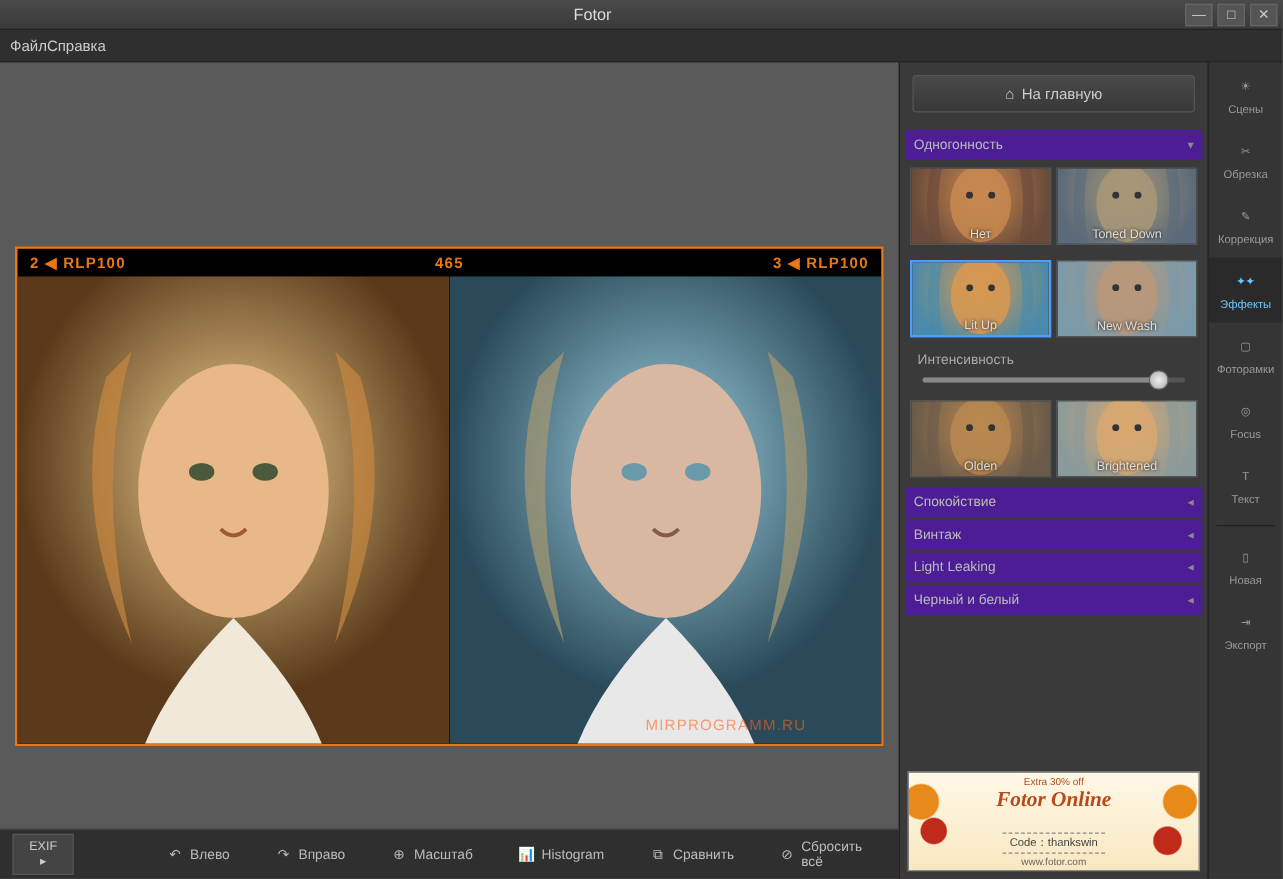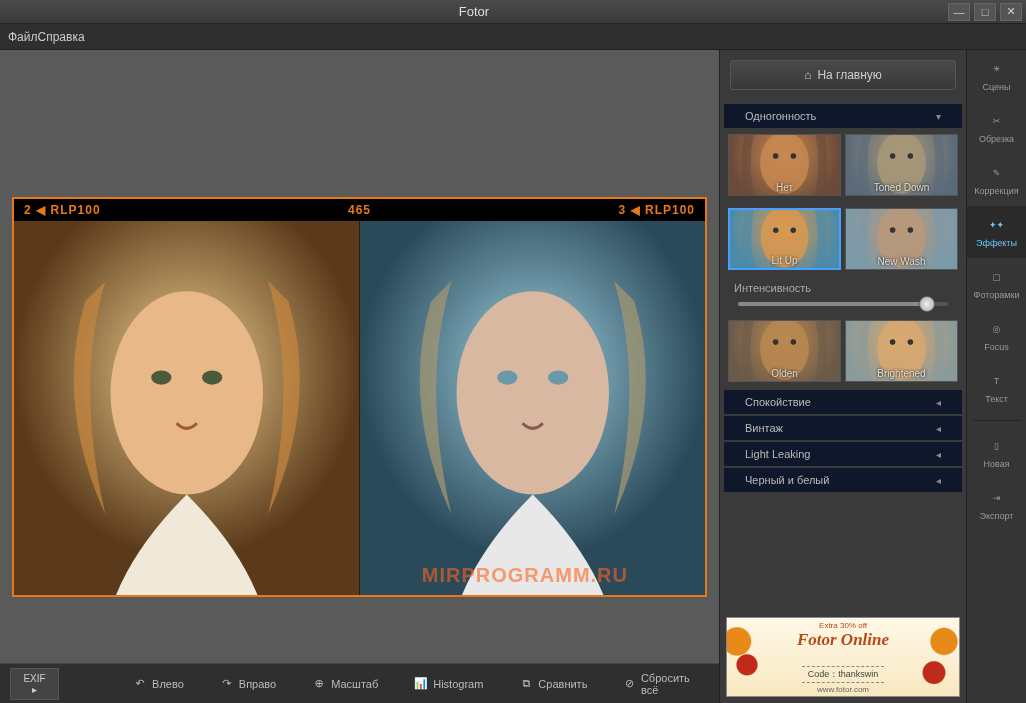--- a/index.html
+++ b/index.html
@@ -19,40 +19,40 @@
 .photo-half{flex:1;position:relative;overflow:hidden}
 .face-svg{width:100%;height:100%}
 .bottom-toolbar{height:40px;background:#2f2f2f;display:flex;align-items:center;gap:24px;padding:0 10px;border-top:1px solid #444}
 .exif-btn{background:#444;border:1px solid #555;color:#ccc;padding:4px 10px;font-size:10px;cursor:pointer}
 .tool-btn{display:flex;align-items:center;gap:5px;color:#bbb;font-size:11px;cursor:pointer;padding:4px 6px}
 .tool-icon{width:14px;height:14px;display:inline-flex;align-items:center;justify-content:center}
 .right-panel{width:247px;background:#3a3a3a;display:flex;flex-direction:column;border-left:1px solid #222}
 .home-btn-wrap{padding:10px}
 .home-btn{width:100%;height:30px;background:linear-gradient(#4a4a4a,#383838);border:1px solid #555;border-radius:3px;color:#ccc;font-size:12px;display:flex;align-items:center;justify-content:center;gap:6px;cursor:pointer}
 .effects-panel{flex:1;overflow:hidden;padding:4px}
-.section-header{background:#0f172a;padding:6px 21px;color:#bbb;font-size:11px;display:flex;justify-content:space-between;align-items:center;cursor:pointer;margin-bottom:2px}
+.section-header{background:#4c1d95;padding:6px 7px;color:#bbb;font-size:11px;display:flex;justify-content:space-between;align-items:center;cursor:pointer;margin-bottom:2px}
 .thumb-grid{display:grid;grid-template-columns:1fr 1fr;gap:4px;padding:4px 4px 8px}
 .thumb{position:relative;height:62px;border:1px solid #555;cursor:pointer;overflow:hidden}
 .thumb.selected{border:2px solid #4a9eff}
 .thumb-img{width:100%;height:100%}
 .thumb-label{position:absolute;bottom:2px;left:0;right:0;text-align:center;color:#ddd;font-size:10px;text-shadow:0 0 3px #000}
 .intensity-label{color:#aaa;font-size:11px;padding:4px 10px}
 .slider-wrap{padding:4px 14px 10px;display:flex;align-items:center}
 .slider-track{flex:1;height:4px;background:#555;border-radius:2px;position:relative}
 .slider-fill{position:absolute;left:0;top:0;height:100%;background:#888;border-radius:2px}
 .slider-handle{position:absolute;width:16px;height:16px;background:radial-gradient(#eee,#aaa);border-radius:50%;top:-6px;transform:translateX(-50%);cursor:pointer;border:1px solid #666}
 .promo-banner{height:80px;margin:6px;background:linear-gradient(#fff8e8,#f8e8c0);border:1px solid #888;position:relative;display:flex;flex-direction:column;align-items:center;justify-content:center;overflow:hidden}
 .promo-leaves-l,.promo-leaves-r{position:absolute;top:0;width:50px;height:100%}
 .promo-leaves-l{left:0;background:radial-gradient(circle at 20% 30%,#e88a1a 20%,transparent 22%),radial-gradient(circle at 40% 60%,#c02a1a 18%,transparent 20%)}
 .promo-leaves-r{right:0;background:radial-gradient(circle at 70% 30%,#e88a1a 20%,transparent 22%),radial-gradient(circle at 50% 70%,#c02a1a 18%,transparent 20%)}
 .promo-title{font-family:cursive;font-style:italic;color:#b84a1a;font-size:17px;font-weight:bold}
 .promo-extra{font-size:8px;color:#b84a1a}
 .promo-code{font-size:9px;color:#444;border-top:1px dashed #888;border-bottom:1px dashed #888;padding:1px 6px;margin-top:16px}
 .promo-url{font-size:8px;color:#666;margin-top:2px}
-.watermark{position:absolute;bottom:8px;right:77px;color:rgba(255,100,30,.6);font-size:20px;font-weight:bold;letter-spacing:1px;pointer-events:none}
+.watermark{position:absolute;bottom:8px;right:60px;color:rgba(255,100,30,.6);font-size:12px;font-weight:normal;letter-spacing:1px;pointer-events:none}
 .side-tools{width:60px;background:#353535;display:flex;flex-direction:column;border-left:1px solid #222}
 .stool{display:flex;flex-direction:column;align-items:center;justify-content:center;padding:10px 2px;color:#999;font-size:9px;cursor:pointer;gap:4px}
 .stool.active{background:#2a2a2a;color:#6ac8ff}
 .stool-icon{width:18px;height:18px;display:flex;align-items:center;justify-content:center}
 .stool-sep{height:1px;background:#222;margin:6px 6px}
 .arrow{font-size:10px;color:#888}
 </style>
 </head>
 <body>
 

